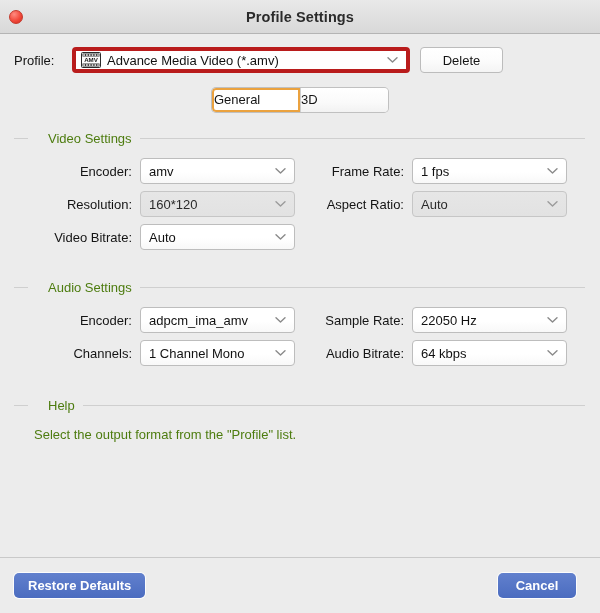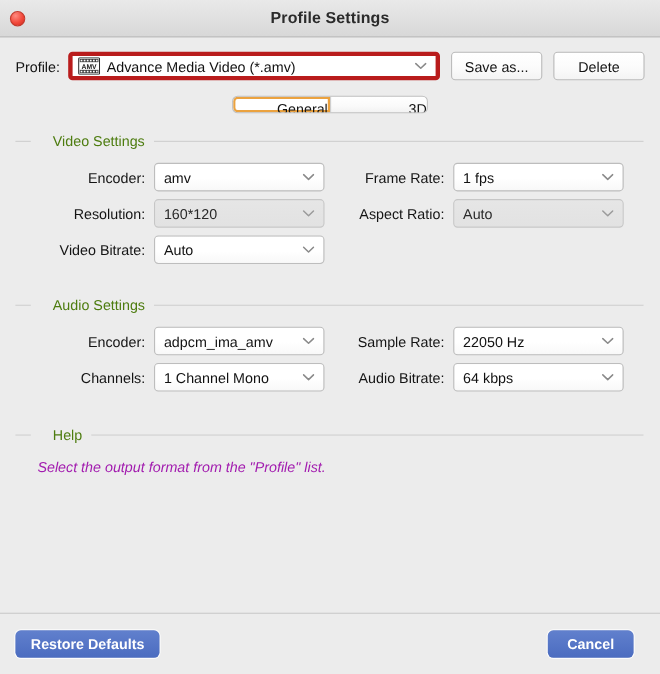--- a/index.html
+++ b/index.html
@@ -119,23 +119,23 @@
     margin-top: 14px;
   }
   .tabs {
     display: flex;
     border-radius: 4px;
     overflow: hidden;
     box-shadow: 0 0 0 1px #c0c0c0;
   }
   .tab {
     width: 88px;
-    height: 14px;
+    height: 24px;
     line-height: 24px;
-    text-align: right;
+    text-align: left;
     font-size: 13px;
     color: #141414;
     background: linear-gradient(to bottom, #ffffff 0%, #fafafa 60%, #f2f2f2 100%);
     cursor: pointer;
     box-sizing: border-box;
   }
   .tab + .tab {
     border-left: 1px solid #cfcfcf;
   }
   .tab.active {
@@ -217,22 +217,21 @@
     background: linear-gradient(to bottom, #e6e6e6 0%, #e2e2e2 100%);
     border-color: #c6c6c6;
     color: #2a2a2a;
   }
   .dd.w155 { width: 155px; }
 
   
   .help-text {
     padding: 14px 0 0 20px;
     font-size: 13px;
-    color: #a21caf;
-    font-style: italic;
+    color: #4d7c0f;
   }
 
   
   .bottom {
     position: absolute;
     left: 0;
     right: 0;
     bottom: 0;
     height: 56px;
     border-top: 1px solid #c9c9c9;
@@ -293,21 +292,20 @@
         <rect x="16.3" y="12.3" width="1.4" height="1.5"></rect>
       </g>
       <text x="10" y="10.4" font-family="Liberation Sans, sans-serif" font-size="6.2" font-weight="bold" fill="#1a1a1a" text-anchor="middle">AMV</text>
     </svg>
     <span class="sel-text">Advance Media Video (*.amv)</span>
     <svg class="chev" viewBox="0 0 11 7">
       <path d="M1 1.3 L5.5 5.6 L10 1.3" fill="none" stroke="#8a8a8a" stroke-width="1.4" stroke-linecap="round" stroke-linejoin="round"></path>
     </svg>
   </div>
 
-  <button class="top-btn">Save as...</button>
   <button class="top-btn">Delete</button>
 </div>
 
 <div class="tabs-wrap">
   <div class="tabs">
     <div class="tab active">General</div>
     <div class="tab">3D</div>
   </div>
 </div>
 

